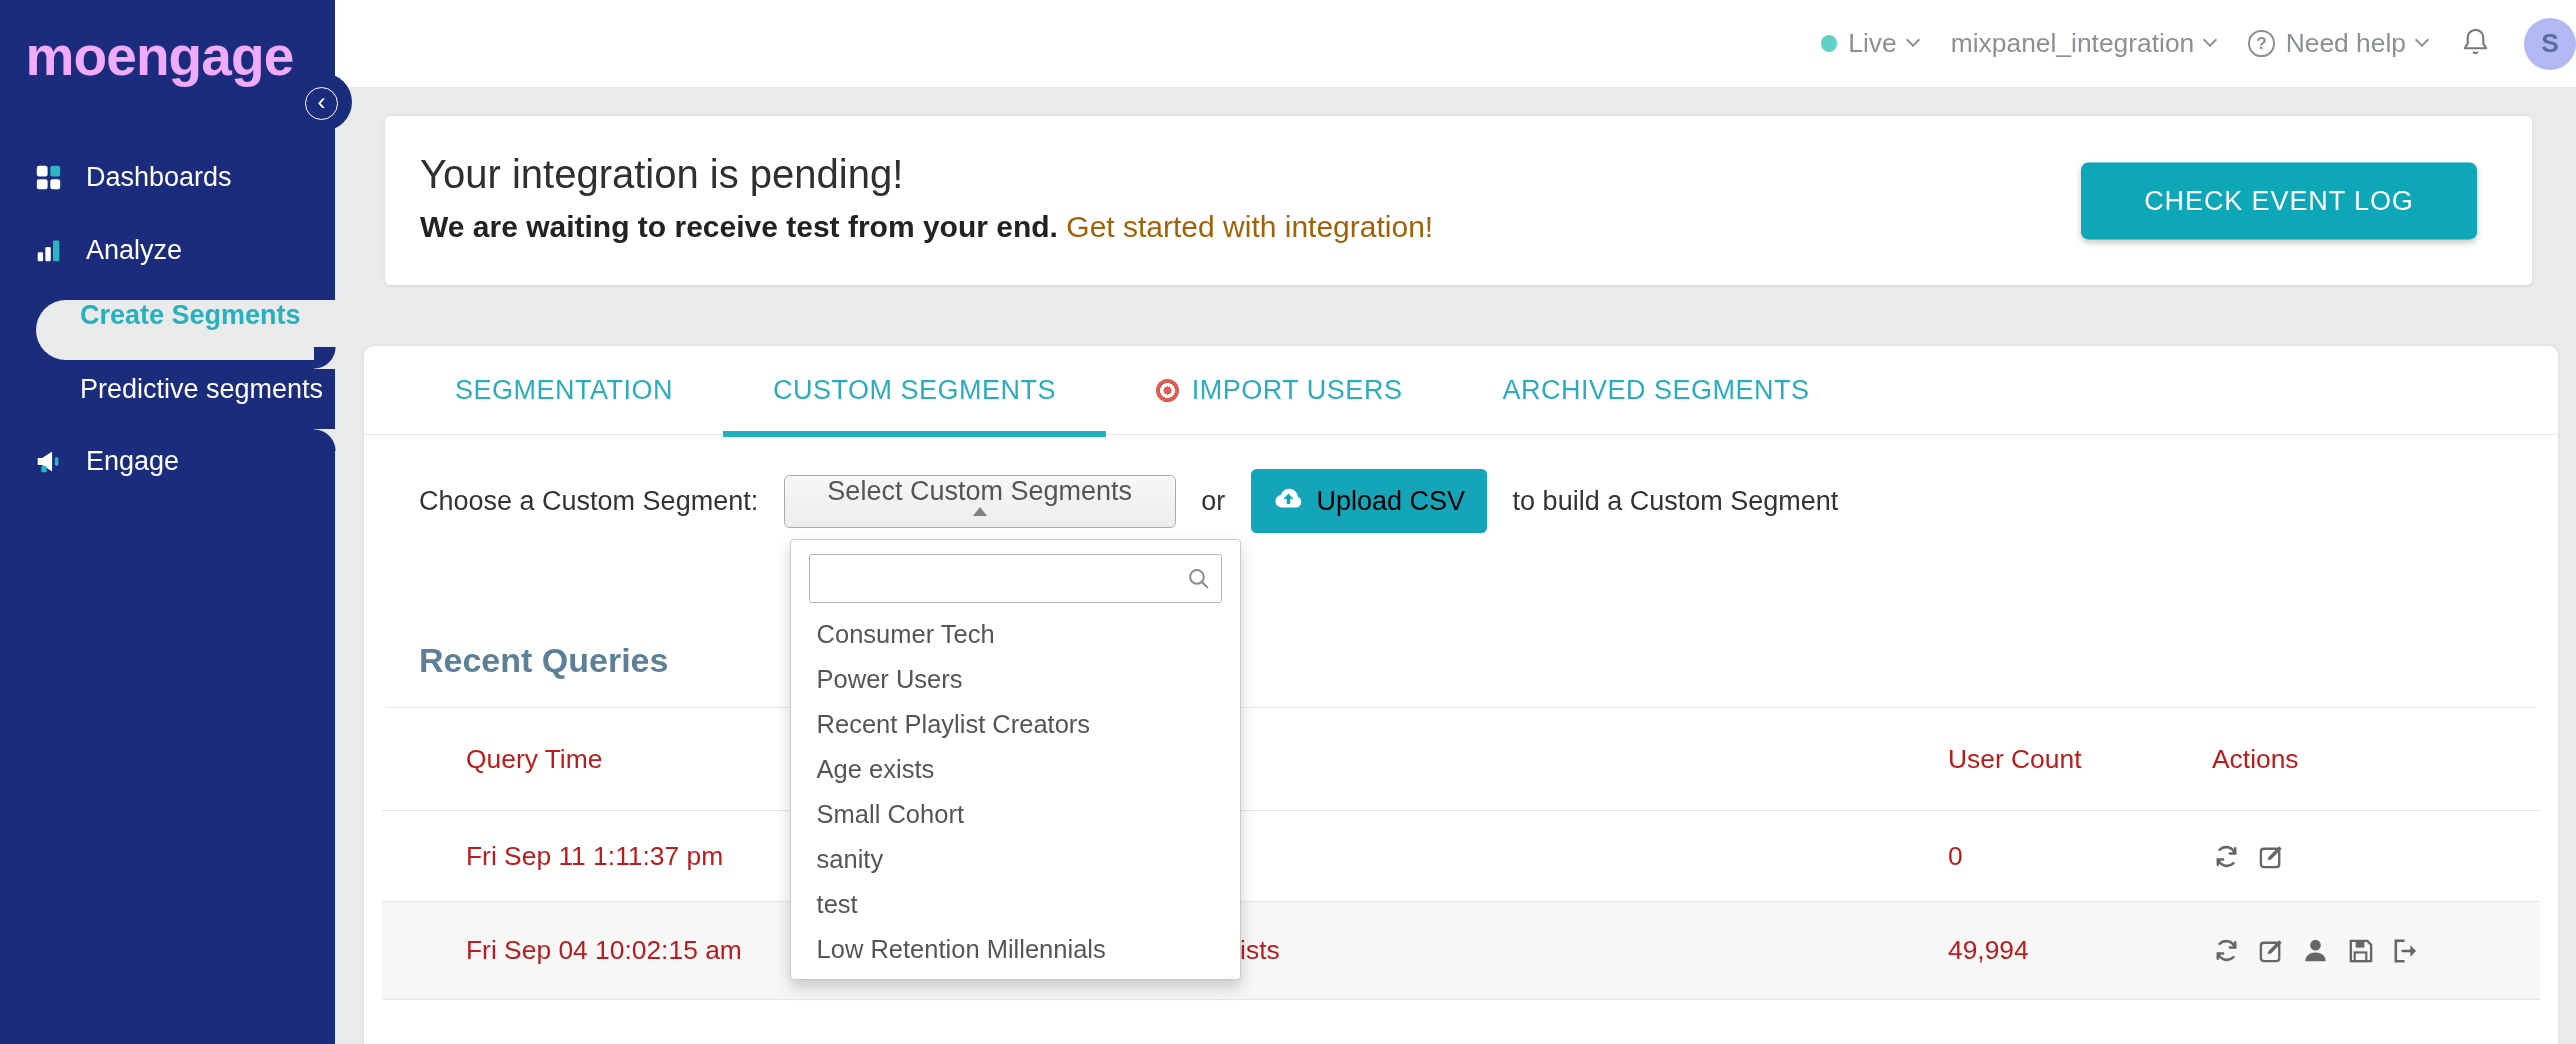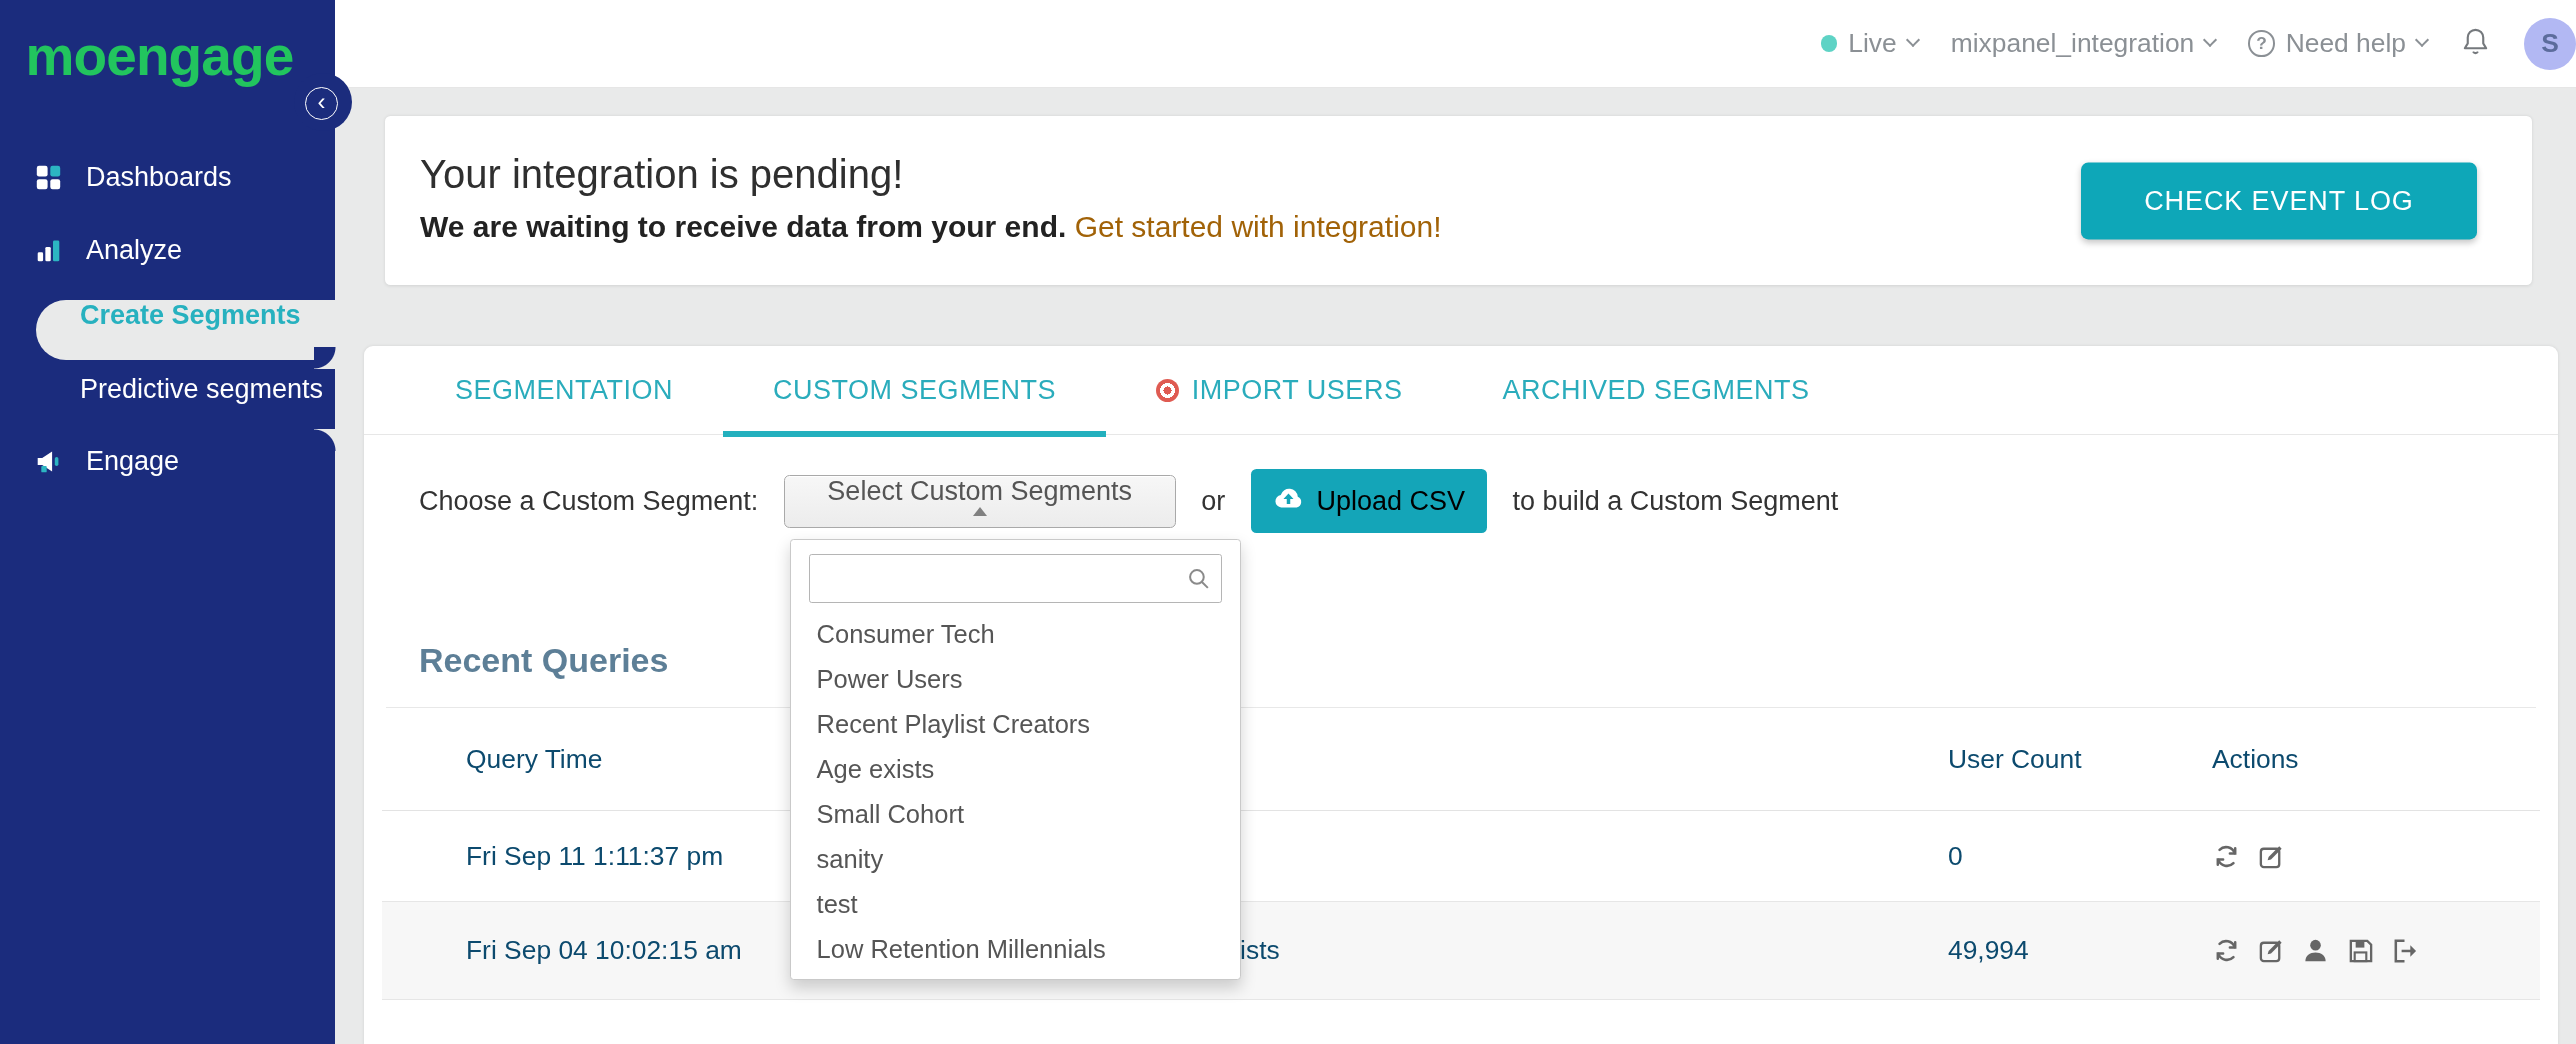--- a/index.html
+++ b/index.html
@@ -1,21 +1,21 @@
 <!DOCTYPE html>
 <html style="font-size:14.6px"><head>
 <meta charset="utf-8">
 <style>
   * { margin:0; padding:0; box-sizing:border-box; }
   html,body { width:2576px; height:1045px; font-family:"Liberation Sans", sans-serif; background:#ffffff; }
   .page { position:relative; width:2576px; height:1045px; overflow:hidden; background:#e9eaea; }
 
   
   .sidebar { position:absolute; left:0; top:0; width:335px; height:1045px; background:#1b2c7d; z-index:3; }
-  .logo { padding:24px 0 0 25.5px; font-size:55px; font-weight:700; color:#22c55e; letter-spacing:-0.9px; }
+  .logo { padding:24px 0 0 25.5px; font-size:55px; font-weight:700; color:#f0abfc; letter-spacing:-0.9px; }
   .collapse-bump { position:absolute; left:294px; top:73px; width:58px; height:58px; border-radius:50%; background:#1b2c7d; z-index:4; }
   .collapse-btn { position:absolute; left:305px; top:87px; width:33px; height:33px; border:1.8px solid #fff; border-radius:50%;
                   color:#fff; font-size:24px; line-height:27px; text-align:center; z-index:5; cursor:pointer; }
   .nav { margin-top:53px; }
   .nav-item { display:flex; align-items:center; height:73px; padding-left:35px; color:#fff; font-size:27px; cursor:pointer; }
   .nav-item .nicon { width:27px; height:27px; margin-right:24px; flex:0 0 27px; }
   .nav-sub-active { position:relative; margin-top:12.8px; height:60px; background:#e9eaea; border-radius:30px 0 0 30px; margin-left:36px;
                     display:flex; padding-left:44px; font-size:27px; font-weight:700; color:#27b1bf; cursor:pointer; }
   .curve-top { position:absolute; left:314px; top:347px; width:22px; height:22px;
                background:radial-gradient(circle at 0 0, #1b2c7d 21px, #e9eaea 22px); z-index:4; }
@@ -70,21 +70,21 @@
               box-shadow:0 7.3px 16.4px rgba(0,0,0,0.18); z-index:20; padding-bottom:7.3px; }
   .dd-search-wrap { position:relative; margin:14.6px 18px 9px 18px; }
   .dd-search { width:100%; height:49px; border:1.8px solid #b5b5b5; border-radius:2.7px; font-size:25.5px; padding:0 47px 0 12.8px;
                font-family:"Liberation Sans", sans-serif; color:#444; outline:none; }
   .dd-search-icon { position:absolute; right:11px; top:12px; width:25.5px; height:25.5px; }
   .dd-item { height:45px; display:flex; align-items:center; padding-left:25.5px; font-size:25.5px; color:#555; cursor:pointer; }
 
   .rq-title { margin:108px 0 0 55px; font-size:34px; font-weight:700; color:#5d7f97; }
   .rq-divider { margin:27px 22px 0 22px; border-top:1.8px solid #e8e8e8; }
 
-  .tbl { margin:0 18px; font-size:26.4px; color:#0c4a6e; }
+  .tbl { margin:0 18px; font-size:26.4px; color:#b91c1c; }
   .tbl-row { display:flex; align-items:center; padding-left:84px; padding-right:27px; border-bottom:1.8px solid #e6e6e6; }
   .tbl-head { height:103px; border-bottom:1.8px solid #e3e3e3; }
   .col-time { width:381px; }
   .col-query { flex:1; }
   .col-count { width:264px; }
   .col-actions { width:301px; display:flex; gap:15.5px; align-items:center; }
   .row-1 { height:91px; background:#fff; }
   .row-2 { height:98px; background:#f7f7f7; }
   .act { width:29px; height:29px; cursor:pointer; }
 </style>
@@ -168,21 +168,21 @@
     <div class="avatar">
       <span>S</span>
     </div>
   </div>
 
   <div class="main">
 
     <div class="banner">
       <div class="banner-title">Your integration is pending!</div>
       <div class="banner-sub">
-        <span>We are waiting to receive data from your end.</span>
+        <span>We are waiting to receive test from your end.</span>
         <span class="banner-link">Get started with integration!</span>
       </div>
       <button class="check-log-btn">CHECK EVENT LOG</button>
     </div>
 
     <div class="card">
 
       <div class="tabs">
         <div class="tab">
           <span>SEGMENTATION</span>

